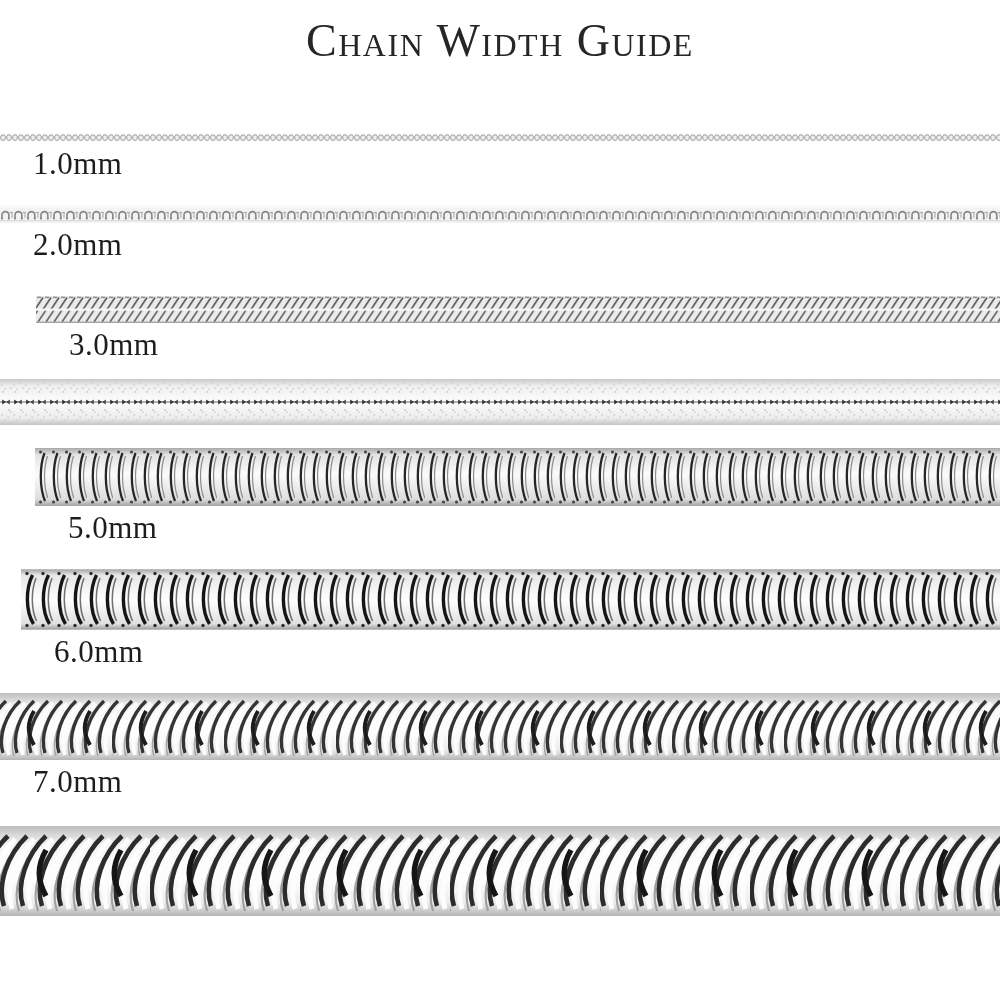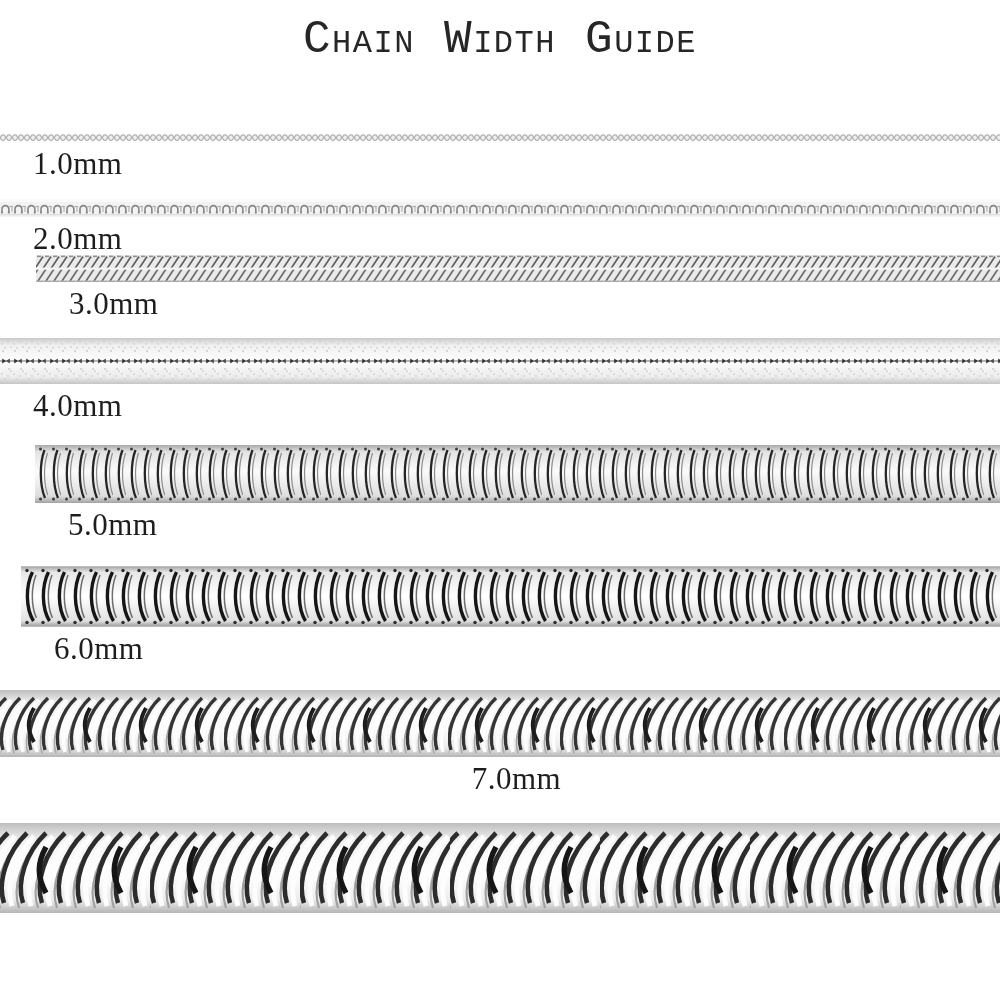--- a/index.html
+++ b/index.html
@@ -12,21 +12,20 @@
   .page { width: 1000px; height: 1000px; position: relative; }
   .title {
     margin: 14px 0 0 0;
     text-align: center;
     font-variant: small-caps;
     font-weight: normal;
     font-size: 46px;
     line-height: 53px;
     letter-spacing: 1.5px;
     color: var(--title, #262626);
-    font-family: Liberation Mono, monospace;
   }
   .rows { margin-top: 66px; }
   .row { width: 1000px; }
   .chain { display: block; width: 100%; }
   .label {
     margin: 6px 0 0 33px;
     font-size: 31px;
     line-height: 32px;
     letter-spacing: 0.5px;
     color: var(--label, #1d1d1d);
@@ -201,63 +200,62 @@
         <path d="M46,24 C37,40 37,54 46,70" stroke="#161616" stroke-width="5.5"></path>
         <path d="M121,24 C112,40 112,54 121,70" stroke="#161616" stroke-width="5.5"></path>
       </g>
     </pattern>
   </defs>
 </svg>
 
 <div class="page">
   <h1 class="title">Chain Width Guide</h1>
   <div class="rows" id="rows">
-  <div class="row" style="margin-bottom: 19px;">
+  <div class="row" style="margin-bottom: 25px;">
     <svg class="chain" style="height: 9px;">
       <rect x="0" y="0" width="100%" height="100%" fill="url(#p1)"></rect>
     </svg>
     <div class="label">1.0mm</div>
   </div>
 
-  <div class="row" style=" font-family: Liberation Serif, serif;">
+  <div class="row" style="margin-bottom: 35px; font-family: Liberation Serif, serif;">
     <svg class="chain" style="height: 18px;">
       <rect x="0" y="0" width="100%" height="100%" fill="url(#p2)"></rect>
     </svg>
     <div class="label">2.0mm</div>
   </div>
 
   <div class="row" style="margin-bottom: 18px; padding-left: 36px;">
     <svg class="chain" style="height: 27px;">
       <rect x="0" y="0" width="100%" height="100%" fill="url(#p3)"></rect>
     </svg>
     <div class="label">3.0mm</div>
   </div>
 
   <div class="row" style="margin-bottom: 23px;">
     <svg class="chain" style="height: 46px;">
       <rect x="0" y="0" width="100%" height="100%" fill="url(#p4)"></rect>
     </svg>
-    <div class="label">4.0mm</div>
   </div>
 
   <div class="row" style="margin-bottom: 25px; padding-left: 35px;">
     <svg class="chain" style="height: 58px;">
       <rect x="0" y="0" width="100%" height="100%" fill="url(#p5)"></rect>
     </svg>
     <div class="label">5.0mm</div>
   </div>
 
   <div class="row" style="margin-bottom: 25px; margin-left: 21px;">
     <svg class="chain" style="height: 61px;">
       <rect x="0" y="0" width="100%" height="100%" fill="url(#p6)"></rect>
     </svg>
     <div class="label">6.0mm</div>
   </div>
 
-  <div class="row" style="margin-bottom: 28px; text-align: center;">
+  <div class="row" style="margin-bottom: 28px;">
     <svg class="chain" style="height: 67px;">
       <rect x="0" y="0" width="100%" height="100%" fill="url(#p7)"></rect>
     </svg>
     <div class="label">7.0mm</div>
   </div>
 
   <div class="row" style="margin-bottom: 0px;">
     <svg class="chain" style="height: 90px;">
       <rect x="0" y="0" width="100%" height="100%" fill="url(#p8)"></rect>
     </svg>

